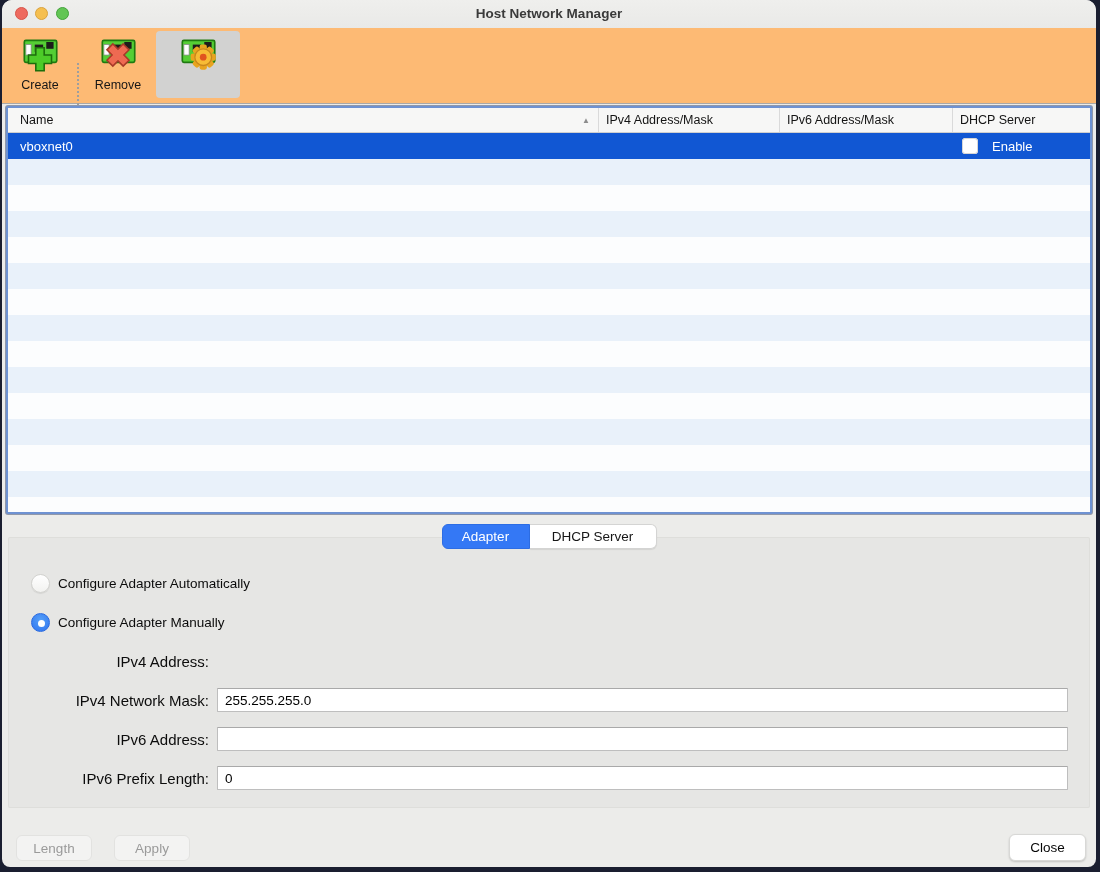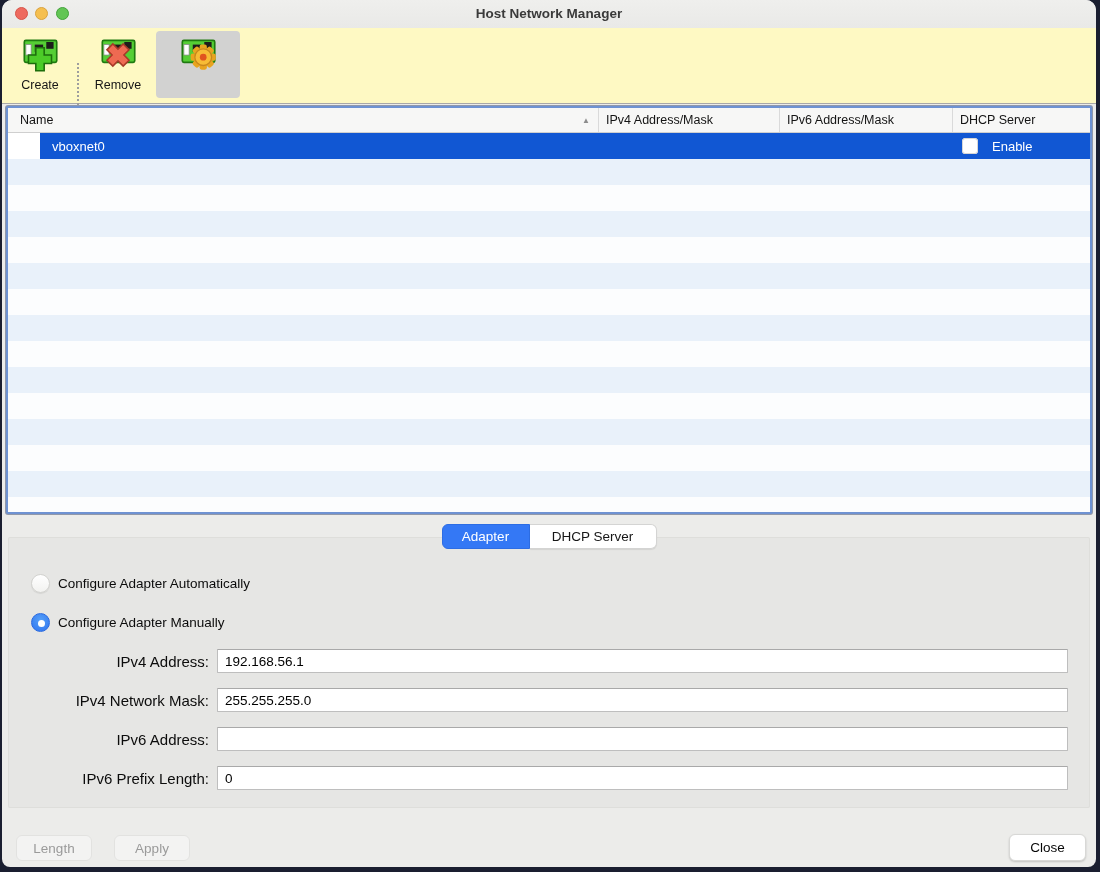--- a/index.html
+++ b/index.html
@@ -17,21 +17,21 @@
     overflow:hidden;
   }
   
   .titlebar{position:absolute;left:0;right:0;top:0;height:28px;background:linear-gradient(#efefed,#e9e9e7);}
   .traffic{position:absolute;top:7px;width:13px;height:13px;border-radius:50%;box-sizing:border-box;}
   .t-close{left:13px;background:#ee6a5f;border:1px solid #d65549;}
   .t-min{left:33px;background:#f5bf4f;border:1px solid #d9a23e;}
   .t-zoom{left:54px;background:#62c554;border:1px solid #43a23a;}
   .title{position:absolute;left:0;right:0;top:6px;text-align:center;font-size:13.5px;font-weight:600;color:#3a3a3a;}
   
-  .toolbar{position:absolute;left:0;right:0;top:28px;height:75px;border-bottom:1px solid #a8a8a8;background:#fef9c3;padding-left:12px;}
+  .toolbar{position:absolute;left:0;right:0;top:28px;height:75px;border-bottom:1px solid #a8a8a8;background:#fdba74;padding-left:12px;}
   .tbtn{position:absolute;top:3px;display:flex;flex-direction:column;align-items:center;height:66px;justify-content:flex-start;cursor:default;}
   .tbtn .lbl{font-size:12.5px;color:#161616;margin-top:1px;}
   .tbtn-create{left:8px;width:60px;}
   .tbtn-remove{left:84px;width:64px;}
   .tbtn-props{left:154px;width:84px;background:#d2d2d1;border-radius:4px;height:67px;gap:44px;}
   .tb-sep{position:absolute;left:75px;top:35px;height:58px;border-left:2px dotted #9e9e9e;}
   .tbtn svg{width:46px;height:46px;display:block;}
   
   .table{
     position:absolute;left:4px;right:4px;top:106px;height:408px;
@@ -40,21 +40,21 @@
     box-sizing:border-box;display:flex;flex-direction:column;overflow:hidden;
   }
   .thead{display:flex;height:24px;flex:0 0 24px;background:#f7f7f6;border-bottom:1px solid #cfcfcf;align-items:center;font-size:12.5px;color:#141414;}
   .th{box-sizing:border-box;height:100%;display:flex;align-items:center;padding-left:7px;}
   .th+.th{border-left:1px solid #dadada;}
   .th-name{flex:1;padding-left:12px;justify-content:space-between;}
   .th-ipv4{width:181px;}
   .th-ipv6{width:173px;}
   .th-dhcp{width:138px;}
   .sort-arrow{font-size:8px;color:#8d8d8d;margin-right:8px;}
-  .trow{display:flex;height:26px;flex:0 0 26px;font-size:13px;margin-left:32px;}
+  .trow{display:flex;height:26px;flex:0 0 26px;font-size:13px;}
   .trow.selected{background:#1157d3;color:#fff;}
   .td{box-sizing:border-box;display:flex;align-items:center;height:100%;padding-left:7px;}
   .td-name{flex:1;padding-left:12px;}
   .td-ipv4{width:181px;}
   .td-ipv6{width:173px;}
   .td-dhcp{width:138px;padding-left:10px;}
   .cb{width:16px;height:16px;background:#fff;border-radius:3.5px;box-shadow:inset 0 0 0 1px #d6d6d6;}
   .cb-label{margin-left:14px;}
   .stripes{flex:1;background:repeating-linear-gradient(to bottom,#e9f1fa 0 26px,#fcfdfe 26px 52px);}
   
@@ -185,21 +185,20 @@
 
   <div class="panel"></div>
 
   <div class="radio radio-off"></div>
   <div class="radio-label rl-auto">Configure Adapter Automatically</div>
 
   <div class="radio radio-on"></div>
   <div class="radio-label rl-manual">Configure Adapter Manually</div>
 
   <div class="frow-label fl-0">IPv4 Address:</div>
-  <input class="frow-input fi-0" value="192.168.56.1" style="">
 
   <div class="frow-label fl-1">IPv4 Network Mask:</div>
   <input class="frow-input fi-1" value="255.255.255.0" style="">
 
   <div class="frow-label fl-2">IPv6 Address:</div>
   <input class="frow-input fi-2" value="" style="">
 
   <div class="frow-label fl-3">IPv6 Prefix Length:</div>
   <input class="frow-input fi-3" value="0" style="">
 

